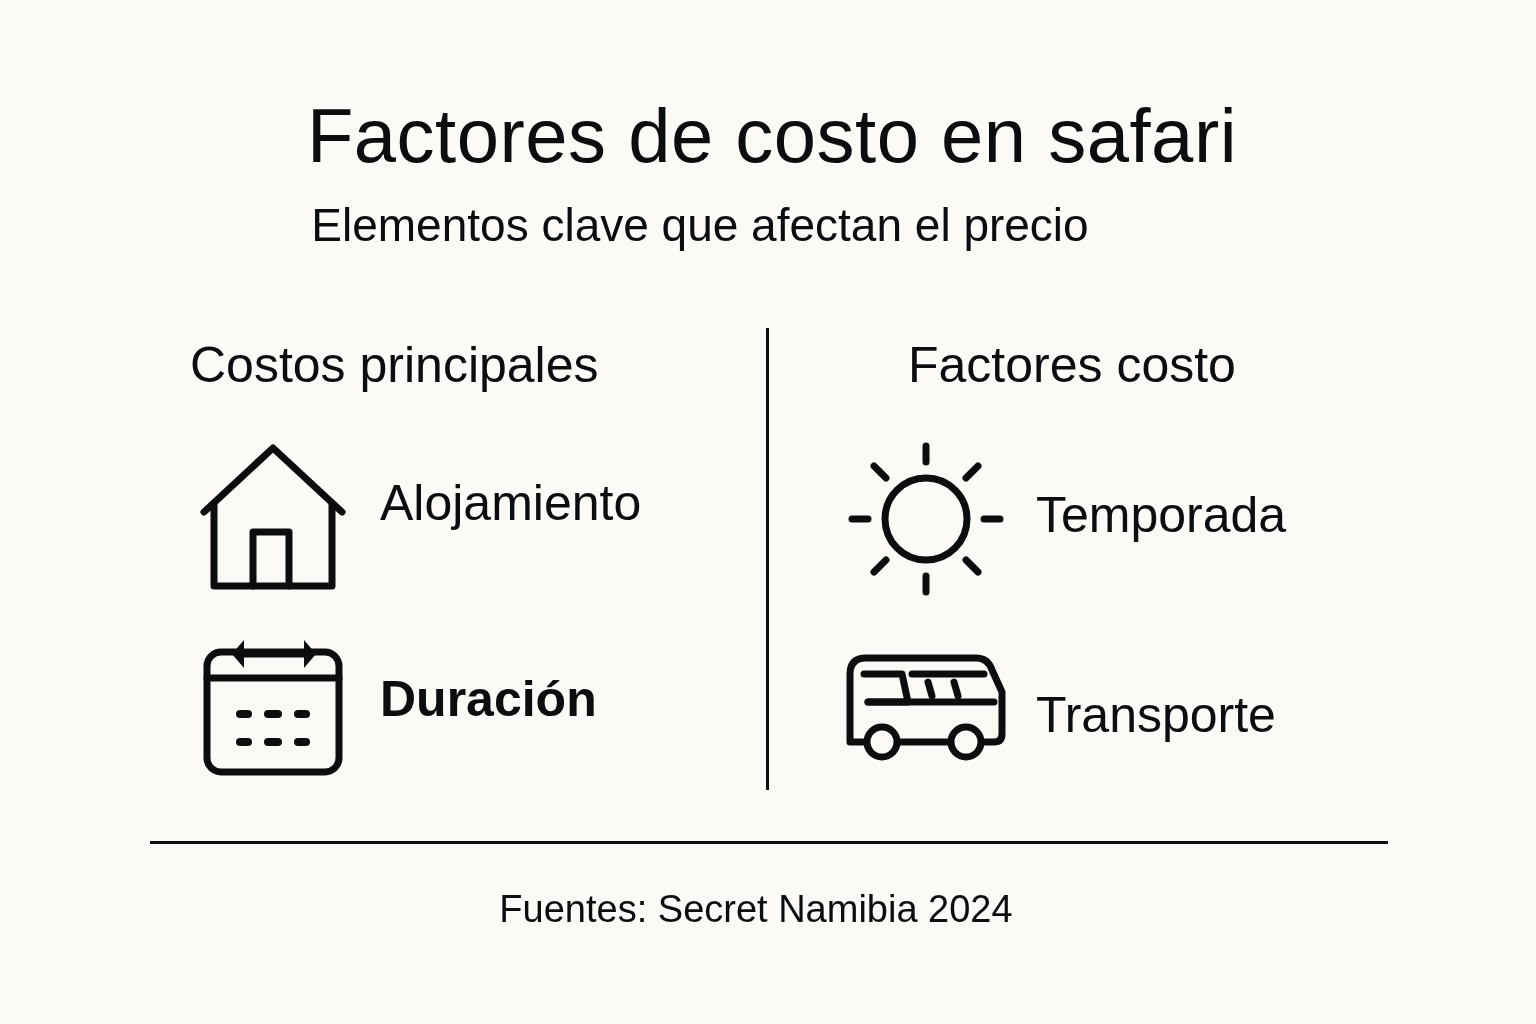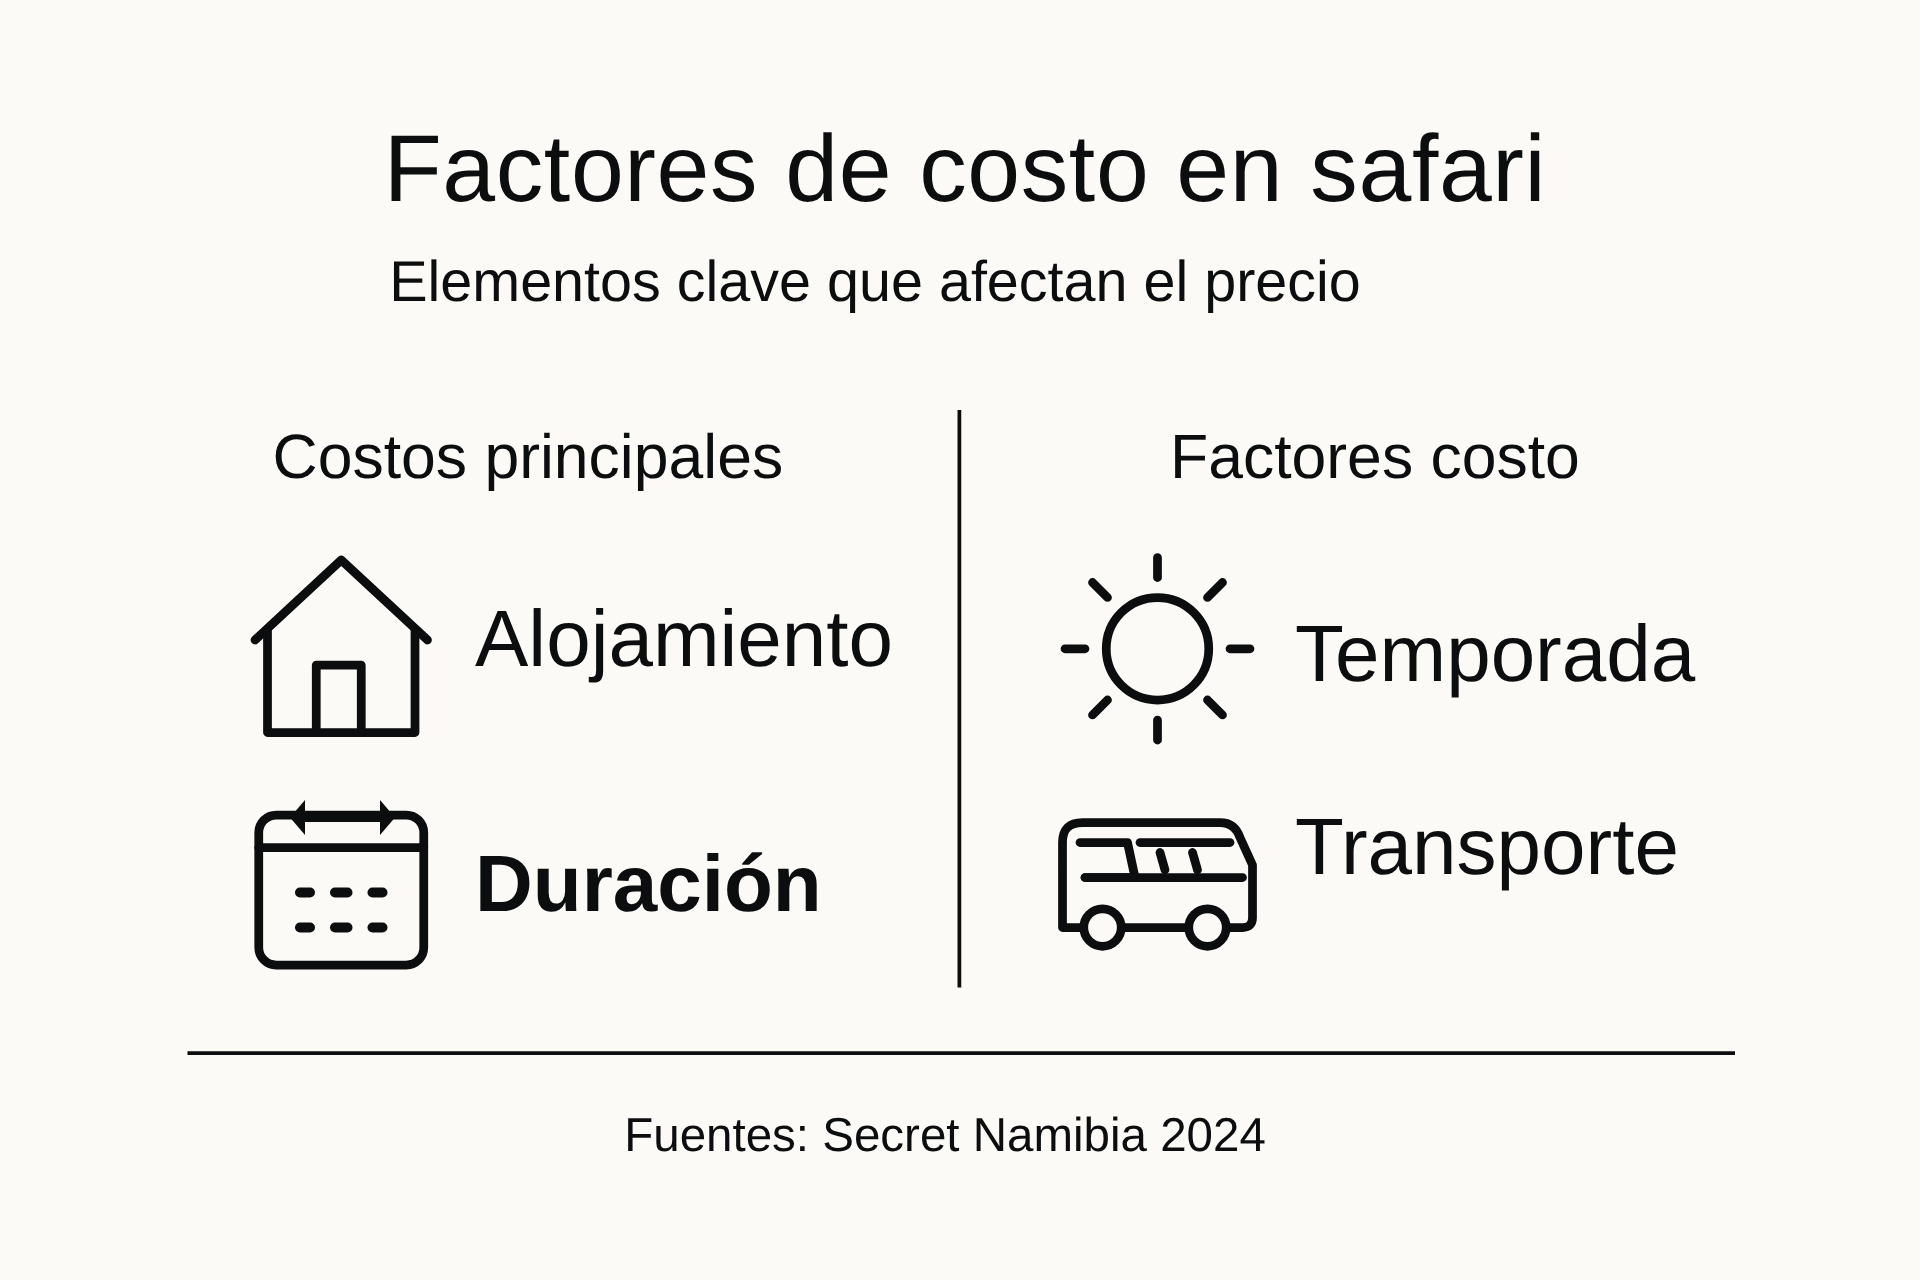--- a/index.html
+++ b/index.html
@@ -1,23 +1,23 @@
 <!DOCTYPE html>
 <html><head>
 <meta charset="utf-8">
 <style>
   html, body { margin:0; padding:0; }
   body { width:1536px; height:1024px; background:#fbfaf6; position:relative; overflow:hidden;
          font-family:"Liberation Sans", "DejaVu Sans", sans-serif; color:#0b0d0f; }
   .title { position:absolute; top:92px; left:4px; width:1536px; text-align:center; font-size:76px; font-weight:500; letter-spacing:0.5px; }
   .subtitle { position:absolute; top:198px; left:0; width:1400px; text-align:center; font-size:46px; font-weight:400; }
-  .col-head { position:absolute; top:336px; font-size:50px; font-weight:500;margin-left:28px; }
+  .col-head { position:absolute; top:336px; font-size:50px; font-weight:500; }
   .vdiv { position:absolute; left:766px; top:328px; width:3px; height:462px; background:#0b0d0f; }
   .hdiv { position:absolute; left:150px; top:841px; width:1238px; height:3px; background:#0b0d0f; }
-  .item-label { position:absolute; font-size:64px; font-weight:400; }
+  .item-label { position:absolute; font-size:50px; font-weight:400; }
   .icon { position:absolute; }
   .footer { position:absolute; top:888px; left:0; width:1512px; text-align:center; font-size:38px; }
 </style>
 </head>
 <body>
 
 <div class="title">Factores de costo en safari</div>
 <div class="subtitle">Elementos clave que afectan el precio</div>
 
 <div class="col-head" style="left:190px;">Costos principales</div>
@@ -73,17 +73,17 @@
     <path d="M4,22 Q4,6 20,6 L130,6 Q142,6 146,18 L156,40 L156,82 Q156,90 148,90 L4,90 Z"></path>
     <polyline points="18,22 56,22 62,50 22,50 Z"></polyline>
     <line x1="66" y1="22" x2="138" y2="22"></line>
     <line x1="22" y1="50" x2="148" y2="50"></line>
     <line x1="82" y1="30" x2="86" y2="44"></line>
     <line x1="108" y1="30" x2="112" y2="44"></line>
     <circle cx="36" cy="90" r="15" fill="#fbfaf6"></circle>
     <circle cx="120" cy="90" r="15" fill="#fbfaf6"></circle>
   </g>
 </svg>
-<div class="item-label" style="left:1036px;top:640px;">Transporte</div>
+<div class="item-label" style="left:1036px;top:686px;">Transporte</div>
 
 <div class="hdiv"></div>
 
 <div class="footer">Fuentes: Secret Namibia 2024</div>
 
 </body></html>

